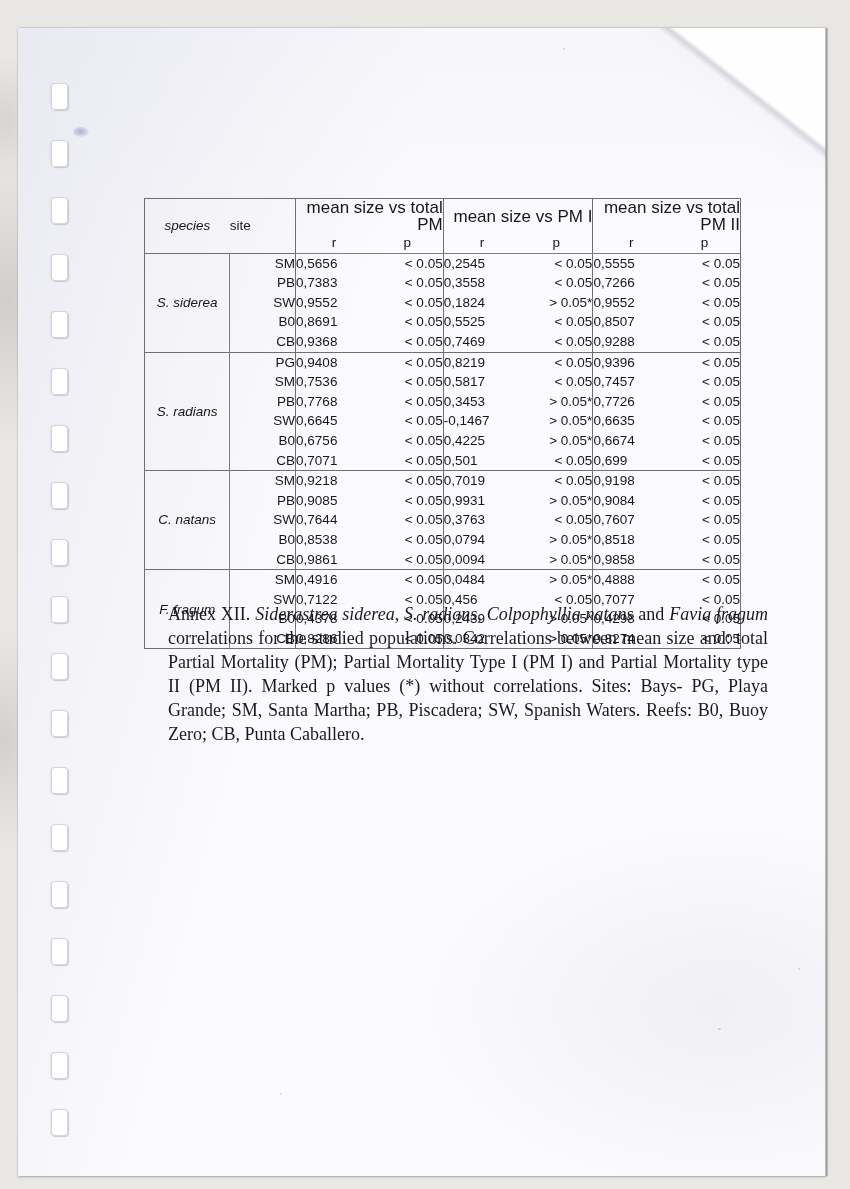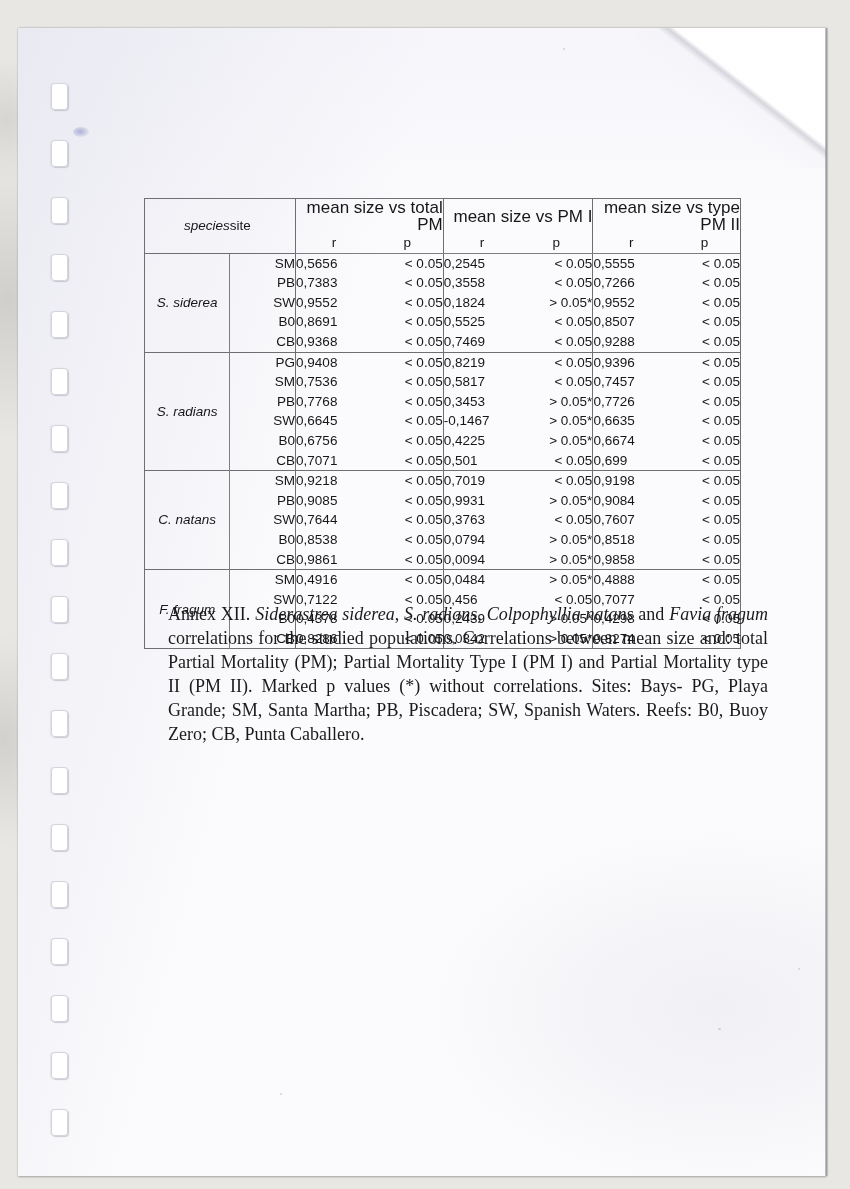--- a/index.html
+++ b/index.html
@@ -142,21 +142,21 @@
   td.species {
     font-style: italic;
     text-align: center;
     padding-left: 5px;
     vertical-align: top;
     padding-top: 2px;
     white-space: nowrap;
   }
   th.species-head {
     font-style: italic;
-    text-align: right;
+    text-align: center;
     padding-left: 5px;
     vertical-align: top;
     padding-top: 3px;
   }
   th.site-head {
     text-align: left;
     padding-left: 10px;
     vertical-align: top;
     padding-top: 3px;
   }
@@ -228,21 +228,21 @@
           <col class="col-p">
         <col class="col-r">
           <col class="col-p">
       </colgroup>
       <thead>
         <tr>
           <th class="species-head" rowspan="2">species</th>
           <th class="site-head" rowspan="2">site</th>
           <th class="grouphead gsep" colspan="2">mean size vs total PM</th>
           <th class="grouphead gsep" colspan="2">mean size vs PM I</th>
-          <th class="grouphead gsep" colspan="2">mean size vs type PM II</th>
+          <th class="grouphead gsep" colspan="2">mean size vs total PM II</th>
         </tr>
         <tr class="headbot">
           <th class="subhead gsep">r</th>
           <th class="subhead">p</th>
           <th class="subhead gsep">r</th>
           <th class="subhead">p</th>
           <th class="subhead gsep">r</th>
           <th class="subhead">p</th>
         </tr>
       </thead>

